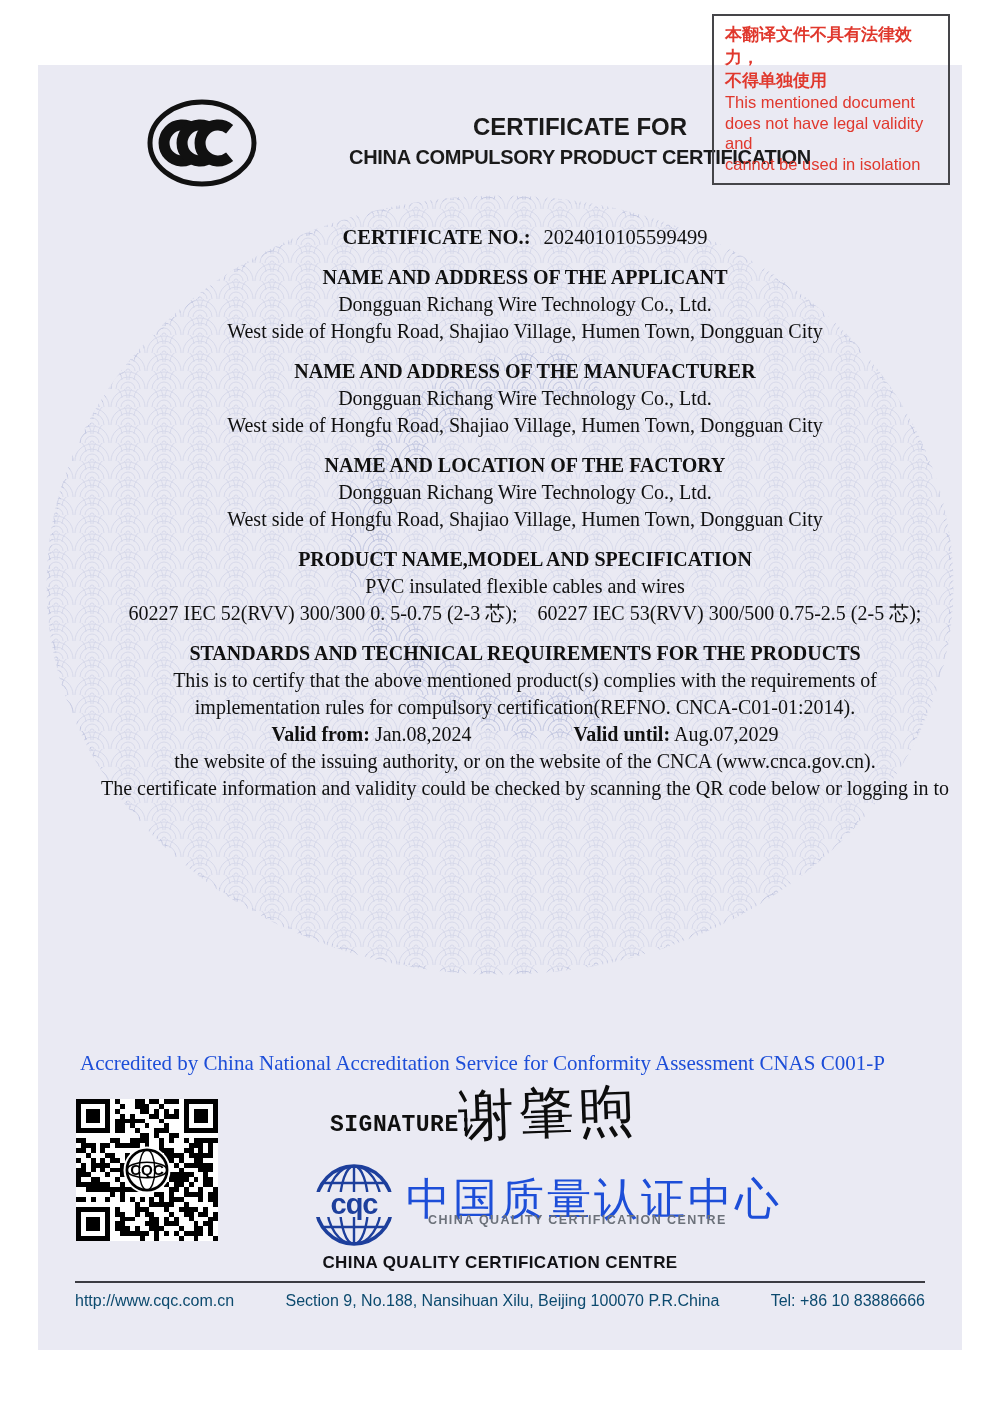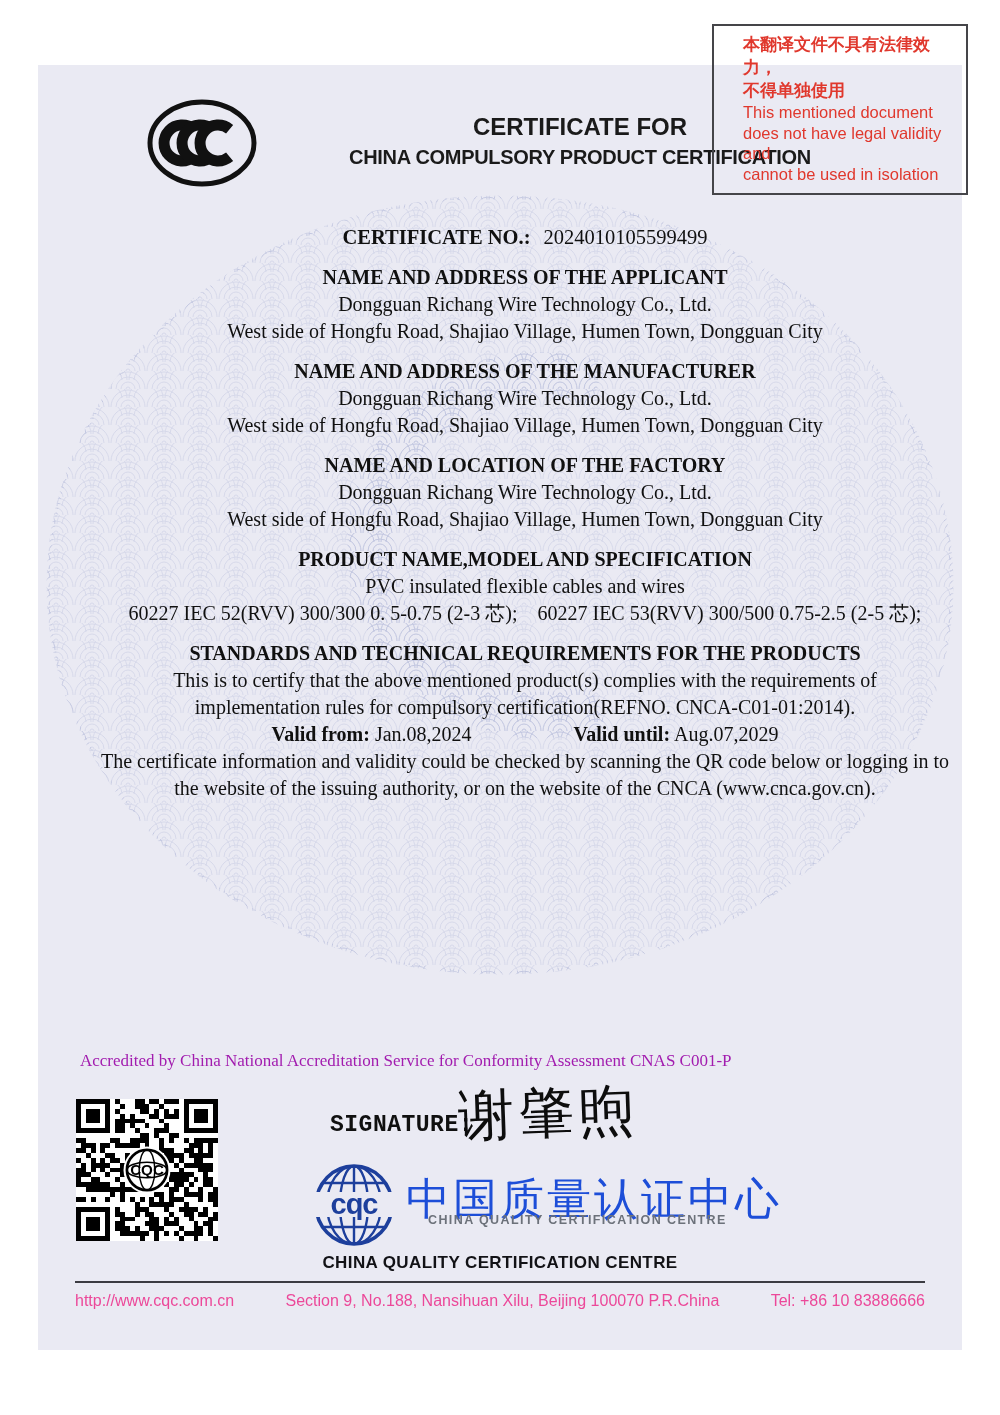--- a/index.html
+++ b/index.html
@@ -8,22 +8,22 @@
     font-family:"Liberation Serif", serif;color:#111;overflow:hidden;
   }
   .page{
     position:absolute;left:38px;top:65px;width:924px;height:1285px;
     background:#eaeaf3;
   }
   .wm{position:absolute;left:0;top:0;pointer-events:none;}
 
   
   .notice-box{
-    position:absolute;left:712px;top:24px;width:212px;
-    border:2px solid #454549;padding:7px 11px 9px 29px;z-index:6;
+    position:absolute;left:712px;top:14px;width:212px;
+    border:2px solid #454549;padding:7px 11px 9px 11px;z-index:6;
     font-family:"Liberation Sans", sans-serif;color:#e0382d;
   }
   .notice-zh{font-size:17px;font-weight:bold;line-height:23px;}
   .notice-en{font-size:16.5px;line-height:20.5px;}
 
   
   .ccc-logo{position:absolute;left:146px;top:96px;z-index:2;}
   .title{
     position:absolute;left:240px;top:112px;width:680px;z-index:2;text-align:center;
     font-family:"Liberation Sans", sans-serif;font-weight:bold;color:#1a1a1a;
@@ -39,21 +39,21 @@
   .stack p{margin:0;line-height:27px;font-size:20px;}
   .h{font-weight:bold;font-size:19.5px;margin-top:13px !important;}
   .certno-label{font-weight:bold;font-size:20.5px;}
   .certno-value{font-size:20.5px;margin-left:8px;}
   .specline{font-size:19.5px;white-space:pre-wrap;}
   .b{font-weight:bold;}
   .gap{display:inline-block;width:92px;}
   .vval{}
 
   .accreditation{
-    position:absolute;left:80px;top:1051px;z-index:2;font-size:17px;color:#a21caf;
+    position:absolute;left:80px;top:1051px;z-index:2;font-size:21px;color:#1d4ed8;
   }
 
   
   .qr{position:absolute;left:76px;top:1097px;width:142px;height:146px;z-index:2;}
 
   
   .sig-label{
     position:absolute;left:330px;top:1112px;z-index:2;
     font-weight:bold;font-size:23px;letter-spacing:0.5px;color:#101010;font-family:Liberation Mono, monospace;
   }
@@ -80,21 +80,21 @@
     font-family:"Liberation Sans", sans-serif;font-weight:bold;font-size:17px;
     letter-spacing:0.4px;color:#121216;
   }
   .footer-rule{
     position:absolute;left:75px;top:1281px;width:850px;height:0;z-index:2;
     border-top:2px solid #3c3c42;
   }
   .footer-row{
     position:absolute;left:75px;top:1292px;width:850px;z-index:2;
     display:flex;justify-content:space-between;align-items:flex-start;
-    font-family:"Liberation Sans", sans-serif;font-size:16px;color:#ec4899;
+    font-family:"Liberation Sans", sans-serif;font-size:16px;color:#0c4a6e;
   }
 </style>
 </head>
 <body>
 
 <div class="page">
   <svg class="wm" width="924" height="1285">
     <defs>
       <pattern id="sg" width="36" height="18" patternUnits="userSpaceOnUse">
         <g fill="none" stroke="#a6aed2" stroke-width="0.9">
@@ -166,22 +166,22 @@
   <p>implementation rules for compulsory certification(REFNO. CNCA-C01-01:2014).</p>
 
   <p>
     <span class="b">Valid from:</span>
     <span class="vval">Jan.08,2024</span>
     <span class="gap"></span>
     <span class="b">Valid until:</span>
     <span class="vval">Aug.07,2029</span>
   </p>
 
+  <p>the website of the issuing authority, or on the website of the CNCA (www.cnca.gov.cn).</p>
   <p>The certificate information and validity could be checked by scanning the QR code below or logging in to</p>
-  <p>the website of the issuing authority, or on the website of the CNCA (www.cnca.gov.cn).</p>
 </div>
 
 <div class="accreditation">Accredited by China National Accreditation Service for Conformity Assessment CNAS C001-P</div>
 
 <svg class="qr" viewBox="0 0 29 29" shape-rendering="crispEdges">
   <rect x="0" y="0" width="29" height="29" fill="#ffffff"></rect>
   <g id="qr-cells" fill="#000000">
       <rect x="8" y="0" width="1" height="1"></rect>
       <rect x="12" y="0" width="1" height="1"></rect>
       <rect x="13" y="0" width="1" height="1"></rect>

